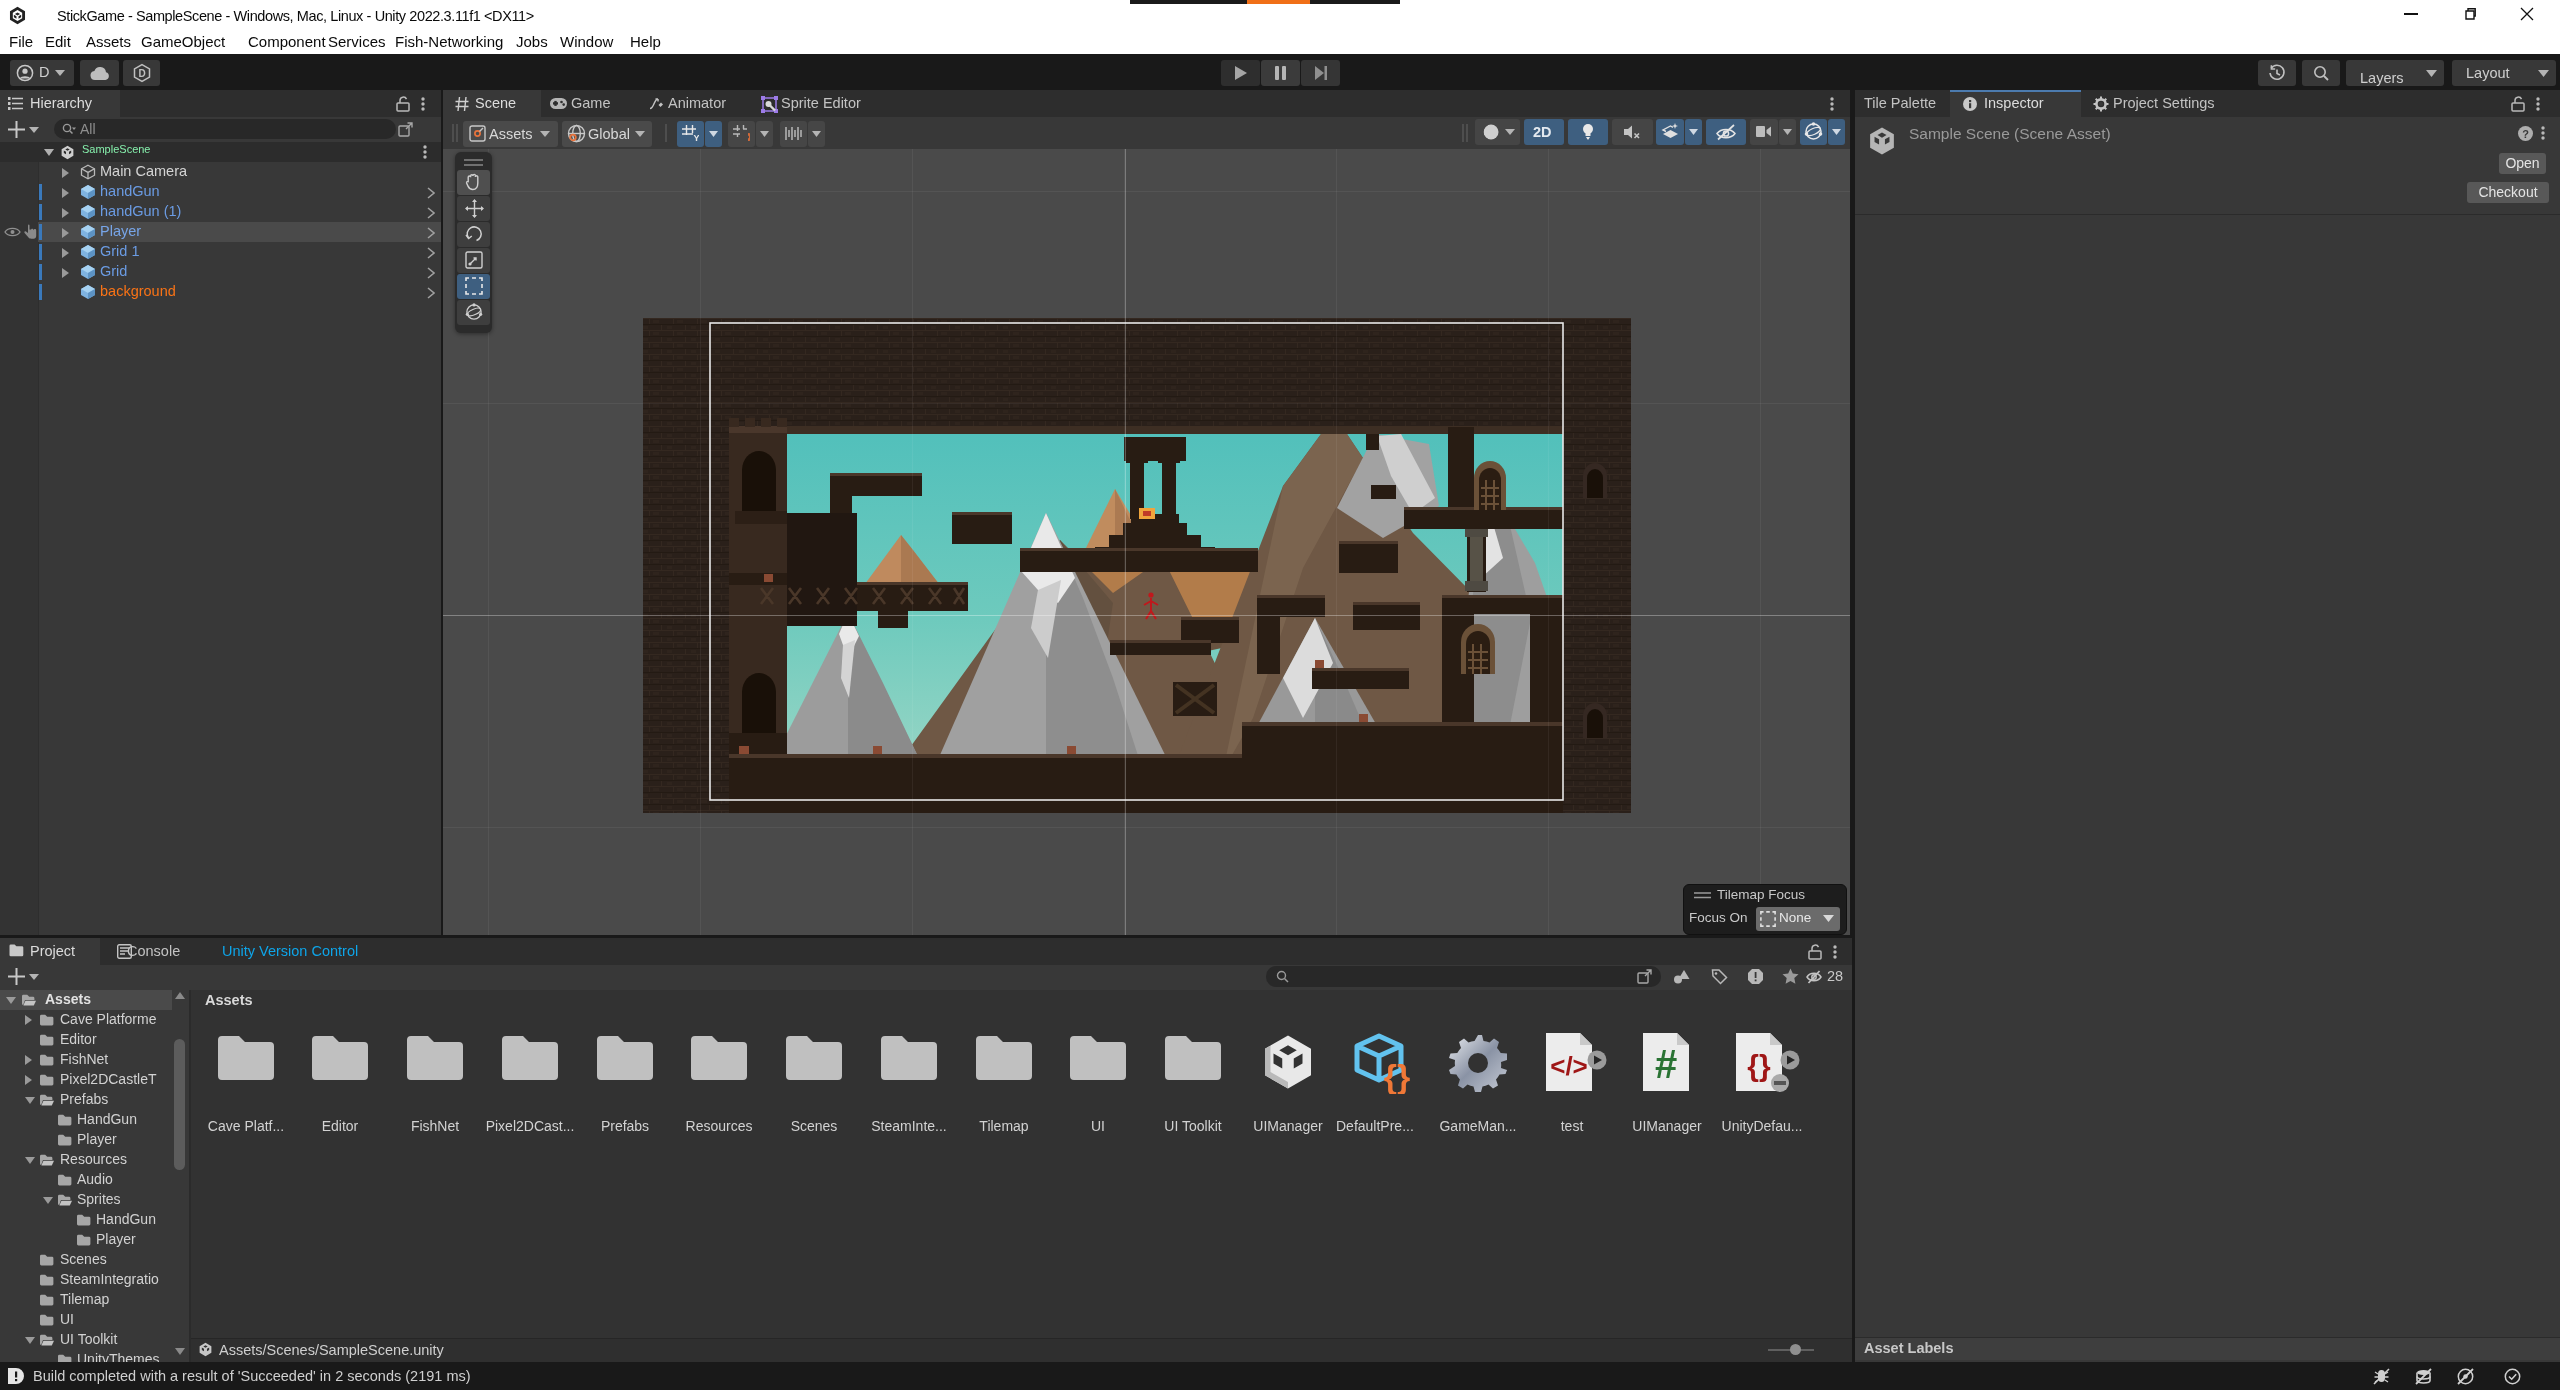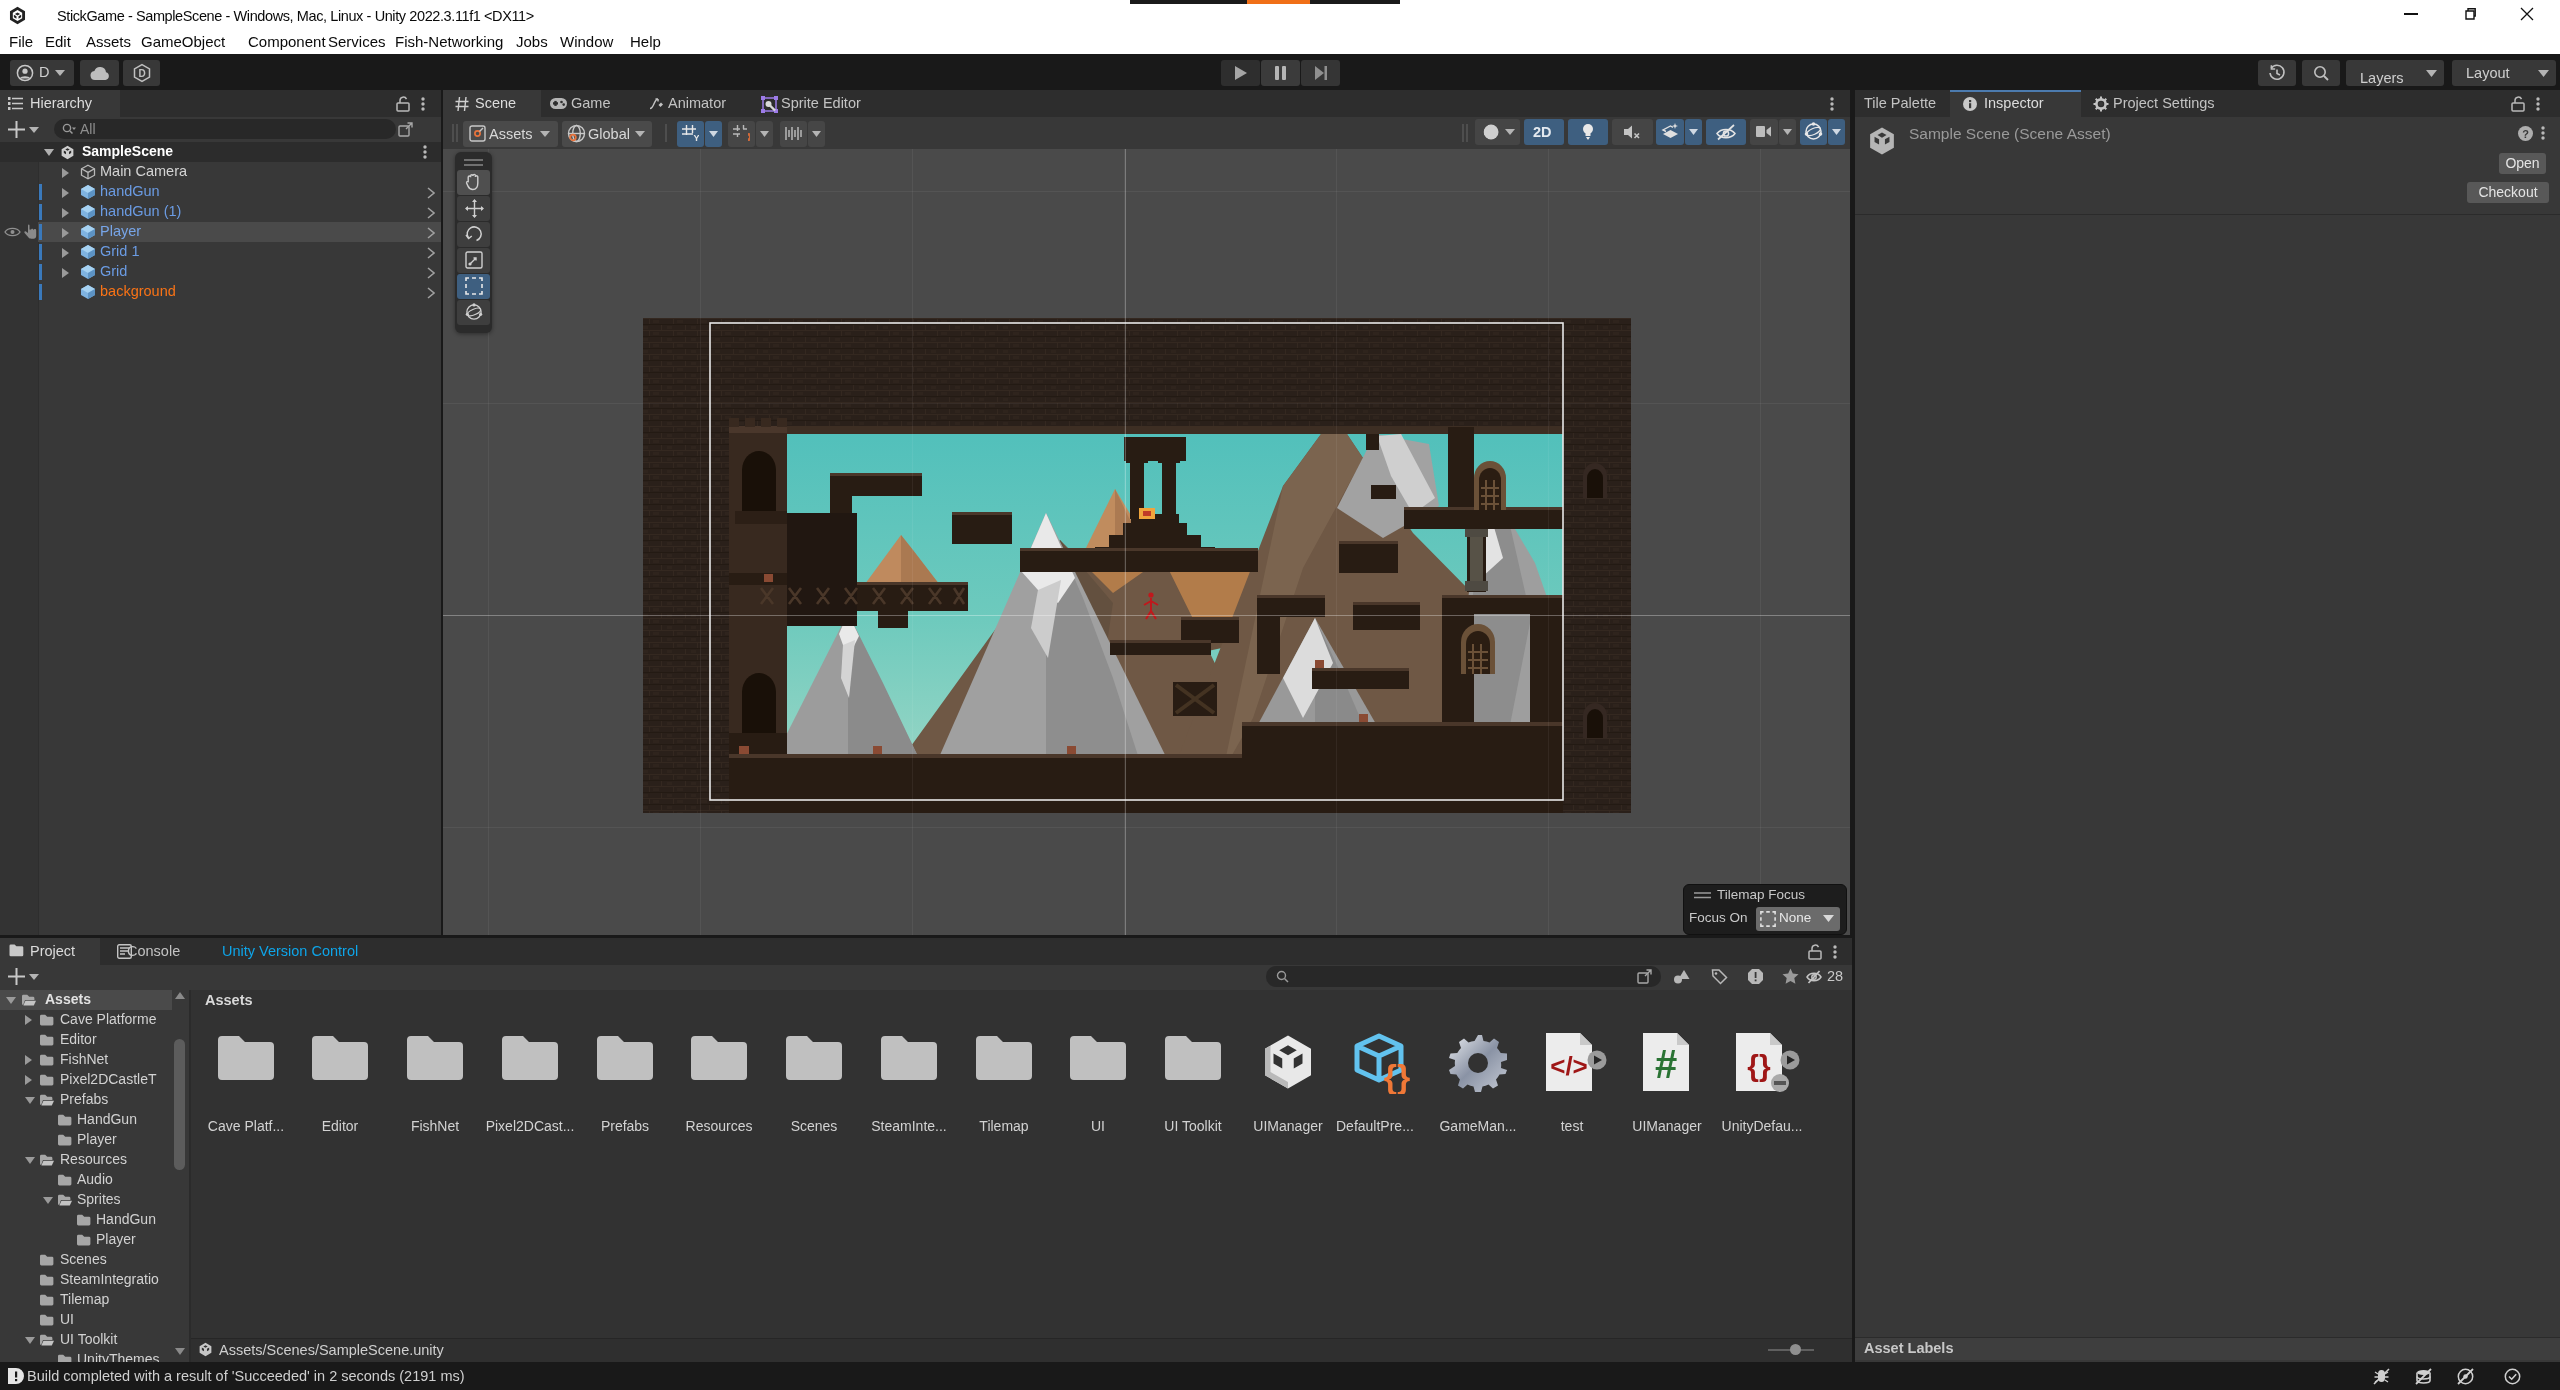--- a/index.html
+++ b/index.html
@@ -148,21 +148,21 @@
   <div class="b" style="left:0;top:0;width:38px;height:793px;background:#333333"></div>
   <div class="b" style="left:38px;top:0;width:1px;height:793px;background:#2e2e2e"></div>
 
   <div class="b" style="left:0;top:0;width:441px;height:20px;background:#2c2c2c"></div>
   <svg class="b" style="left:44px;top:7px" width="10" height="7">
       <path d="M0 0 H10 L5 7Z" fill="#b0b0b0"></path>
     </svg>
   <svg class="b" style="left:59px;top:2px" width="17" height="17" viewBox="0 0 24 24">
       <path fill="#cfcfcf" d="M12 2.5 20.3 7.3 20.3 16.7 12 21.5 3.7 16.7 3.7 7.3Z M12 6.1 8.9 7.9 12 9.7 15.1 7.9Z M6.8 9.2 6.8 12.8 9.9 14.6 9.9 11Z M17.2 9.2 14.1 11 14.1 14.6 17.2 12.8Z" fill-rule="evenodd"></path>
     </svg>
-  <div class="b" style="left:82px;top:1px;font-size:14px;font-weight:bold;color:#ffffff">SampleScene</div>
+  <div class="b" style="left:82px;top:1px;font-size:11px;font-weight:normal;color:#86efac">SampleScene</div>
   <svg class="b" style="left:423px;top:3px" width="4" height="14">
       <circle cx="2" cy="2" r="1.7" fill="#b9b9b9"></circle>
       <circle cx="2" cy="7" r="1.7" fill="#b9b9b9"></circle>
       <circle cx="2" cy="12" r="1.7" fill="#b9b9b9"></circle>
     </svg>
 
   <div class="b" style="left:38px;top:80px;width:403px;height:20px;background:#4a4a4a"></div>
 
   <svg class="b" style="left:4px;top:84px" width="17" height="12" viewBox="0 0 17 12">
       <path d="M1 6 C4 1.2 13 1.2 16 6 C13 10.8 4 10.8 1 6Z" fill="none" stroke="#909090" stroke-width="1.4"></path>
@@ -974,21 +974,21 @@
 <div class="b" style="left:1768px;top:1349px;width:46px;height:2px;background:#5f5f5f"></div>
 <div class="b" style="left:1790px;top:1344px;width:11px;height:11px;border-radius:6px;background:#8f8f8f"></div>
 </div>
 
 <div class="b" style="left:0;top:1362px;width:2560px;height:28px;background:#191919"></div>
 <svg class="b" style="left:8px;top:1368px" width="16" height="16" viewBox="0 0 16 16">
     <path d="M8 0 a8 8 0 0 1 0 16 L0 16 a8 8 0 0 1 8-16Z" fill="#e6e6e6"></path>
     <rect x="7" y="3.5" width="2.2" height="6" fill="#191919"></rect>
     <rect x="7" y="11" width="2.2" height="2.2" fill="#191919"></rect>
   </svg>
-<div class="b" style="left:27px;top:1368px;font-size:14.5px;color:#cfcfcf">Build completed with a result of 'Succeeded' in 2 seconds (2191 ms)</div>
+<div class="b" style="left:33px;top:1368px;font-size:14.5px;color:#cfcfcf">Build completed with a result of 'Succeeded' in 2 seconds (2191 ms)</div>
 <svg class="b" style="left:2373px;top:1368px" width="17" height="17" viewBox="0 0 17 17">
     <path d="M5 6 a3.5 4 0 0 1 7 0 v4 a3.5 4 0 0 1 -7 0Z" fill="#cfcfcf"></path>
     <path d="M2 4 5 6 M15 4 12 6 M1.5 9 H5 M15.5 9 H12 M2 14 5 12 M15 14 12 12 M8.5 2.8 V5" stroke="#cfcfcf" stroke-width="1.3"></path>
     <path d="M1 16 16 1" stroke="#cfcfcf" stroke-width="1.6"></path>
   </svg>
 <svg class="b" style="left:2415px;top:1368px" width="17" height="17" viewBox="0 0 17 17">
     <ellipse cx="8.5" cy="4.5" rx="6.5" ry="2.5" fill="#cfcfcf"></ellipse>
     <path d="M2 4.5 V12.5 a6.5 2.5 0 0 0 13 0 V4.5" fill="none" stroke="#cfcfcf" stroke-width="1.6"></path>
     <path d="M2 8.5 a6.5 2.5 0 0 0 13 0" fill="none" stroke="#cfcfcf" stroke-width="1.6"></path>
     <path d="M1 16 16 1" stroke="#cfcfcf" stroke-width="1.8"></path>

